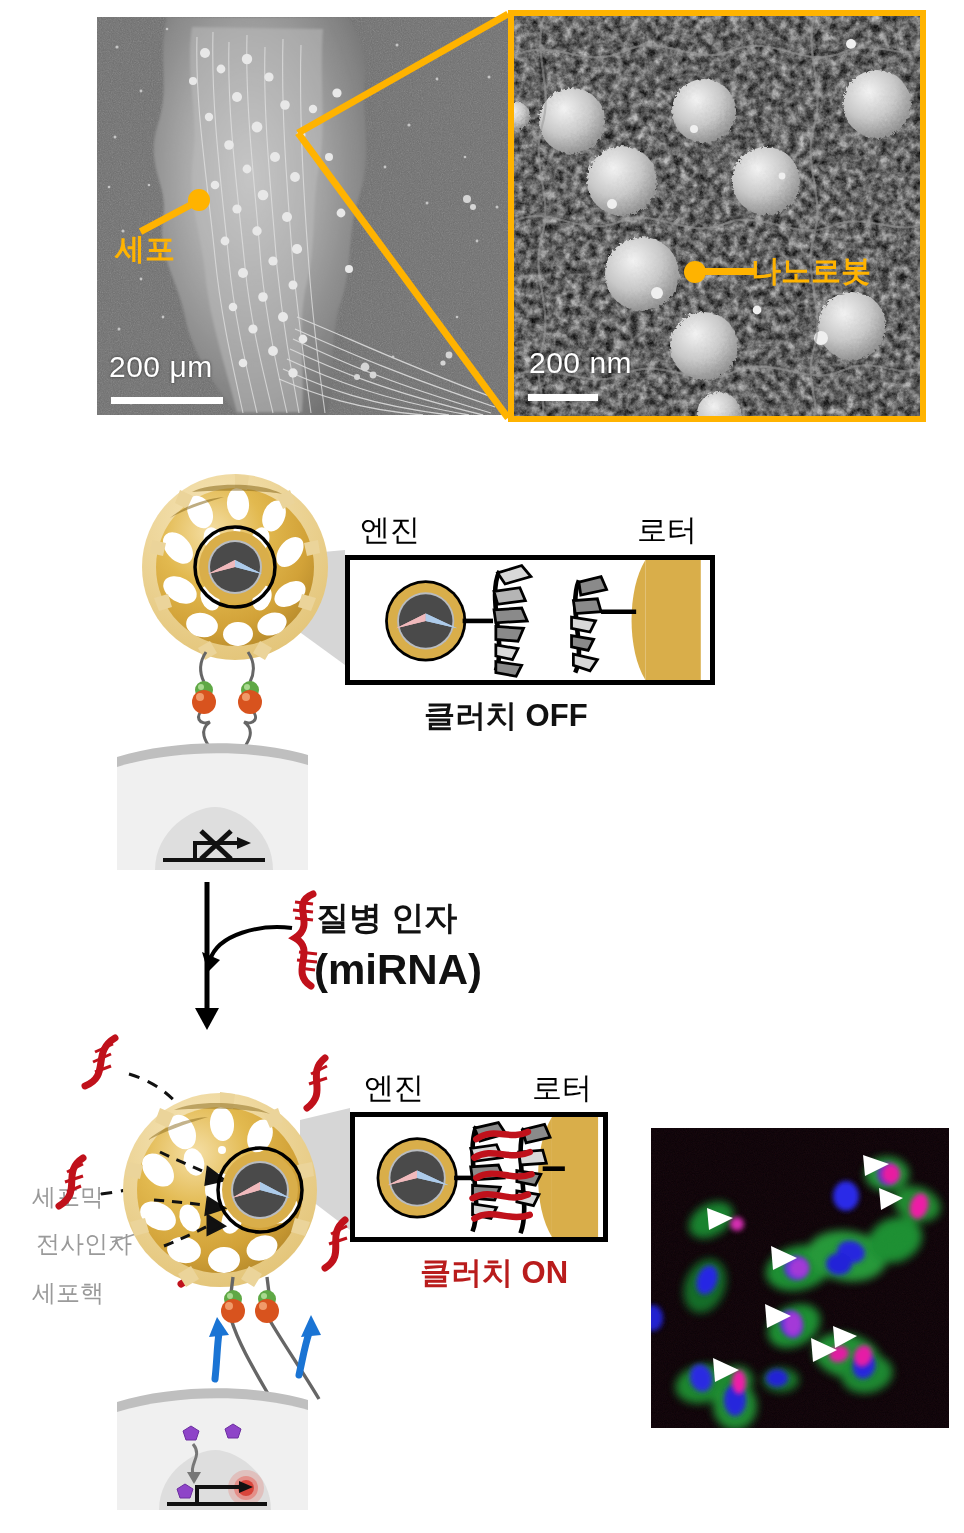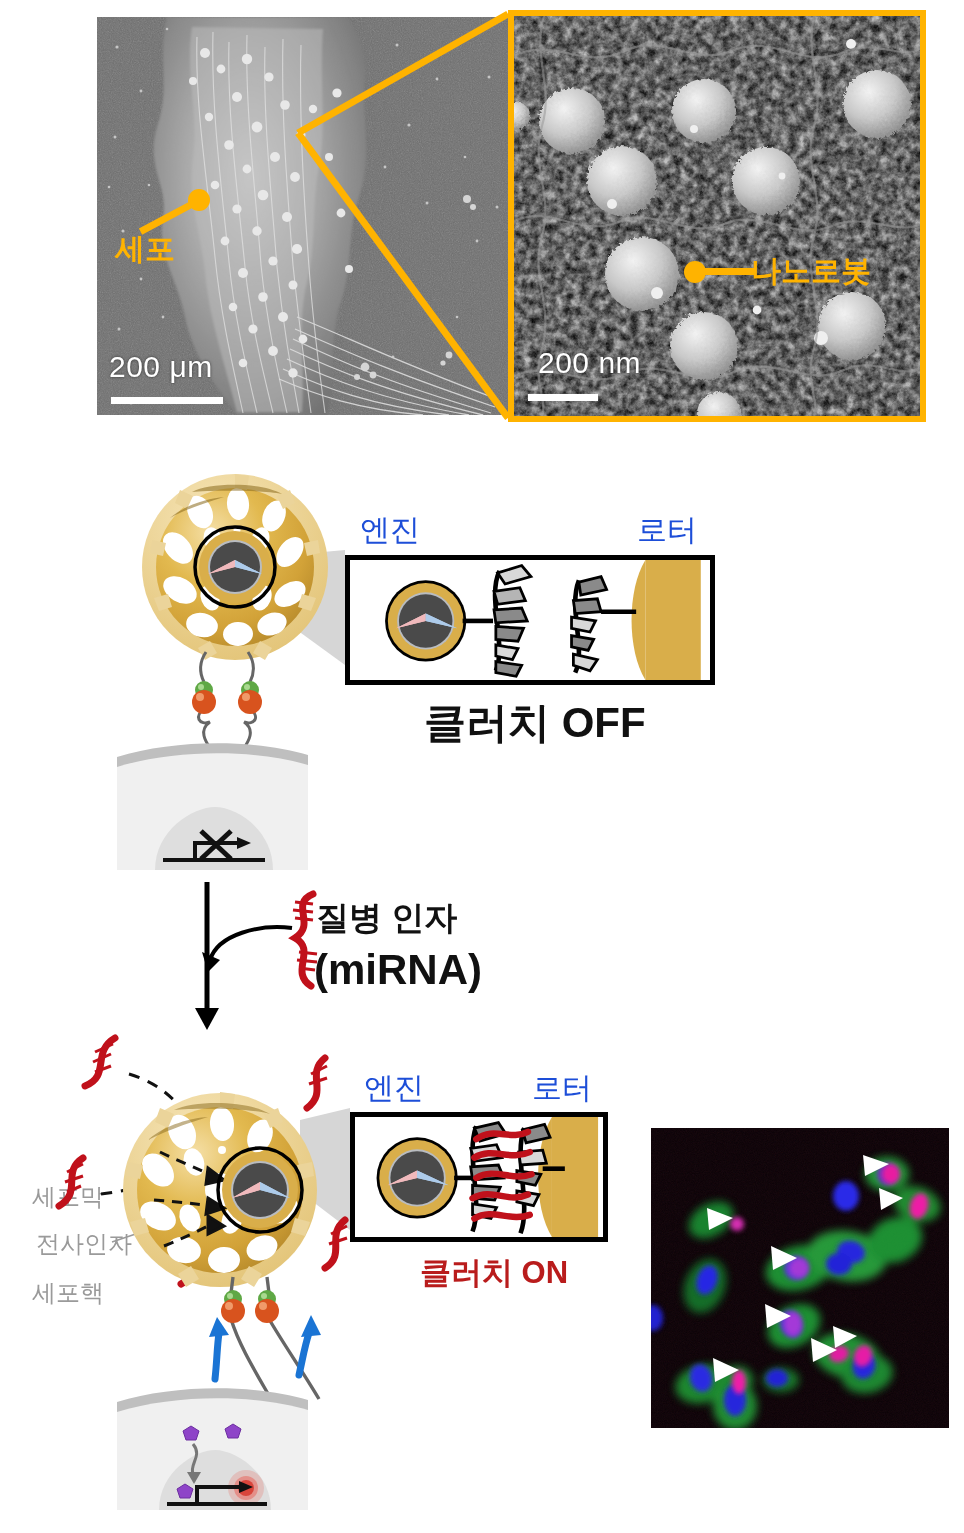--- a/index.html
+++ b/index.html
@@ -21,22 +21,22 @@
   .callout-line{position:absolute;background:#FFB300;transform-origin:0 50%;}
   .callout-label{position:absolute;color:#FFB300;font-size:30px;font-weight:700;
                  font-family:"Liberation Sans",sans-serif;white-space:nowrap;}
 
   
   #zoomwedge{left:0;top:0;width:964px;height:440px;pointer-events:none;}
 
   
   .ko{font-family:"Liberation Sans","DejaVu Sans",sans-serif;}
   .lbl-gray{color:#9a9a9a;font-size:24px;white-space:nowrap;}
-  .lbl-black{color:#1d4ed8;font-size:30px;white-space:nowrap;}
-  .lbl-bold{color:#111;font-size:42px;font-weight:700;white-space:nowrap;}
+  .lbl-black{color:#000000;font-size:30px;white-space:nowrap;}
+  .lbl-bold{color:#111;font-size:31px;font-weight:700;white-space:nowrap;}
   .lbl-red-bold{color:#b91c1c;font-size:31px;font-weight:700;white-space:nowrap;}
 
   .insetbox{position:absolute;background:#fff;border:5px solid #000;box-sizing:border-box;}
 </style>
 </head>
 <body>
 
 <div class="abs" id="sem-left">
   <svg class="semcanvas" viewBox="0 0 412 398" preserveAspectRatio="none">
     <defs>
@@ -230,21 +230,21 @@
 
     <g stroke="#9a9a9a" stroke-width="2.2" fill="none" opacity="0.55">
       <path d="M0 40 C40 20 70 55 110 35 C150 16 180 52 220 34 C260 18 290 54 330 36 C360 22 390 45 406 32"></path>
       <path d="M0 205 C38 188 66 222 104 206 C142 190 172 224 210 208 C248 192 280 226 318 210 C350 196 386 220 406 208"></path>
       <path d="M0 360 C40 342 70 376 110 358 C150 340 180 374 220 356 C260 338 292 372 330 354 C360 340 390 364 406 352"></path>
       <path d="M30 0 C18 40 40 70 28 110 C16 150 40 180 28 220 C16 260 40 292 28 332 C18 365 34 386 28 400"></path>
       <path d="M300 0 C290 40 312 70 300 110 C288 150 312 180 300 220 C288 260 312 292 300 332 C290 365 306 386 300 400"></path>
     </g>
   </svg>
 
-  <div class="scalebar-txt" style="left:24px;top:330px;">200 nm</div>
+  <div class="scalebar-txt" style="left:15px;top:330px;">200 nm</div>
   <div class="scalebar-line" style="left:14px;top:378px;width:70px;"></div>
 
   <div class="callout-dot" style="left:170px;top:245px;width:22px;height:22px;"></div>
   <div class="callout-line" style="left:186px;top:252px;width:56px;height:7px;"></div>
   <div class="callout-label" style="left:237px;top:235px;">나노로봇</div>
 </div>
 
 <svg class="abs" id="zoomwedge">
   <line x1="298" y1="133" x2="508" y2="14" stroke="#FFB300" stroke-width="7"></line>
   <line x1="298" y1="133" x2="508" y2="418" stroke="#FFB300" stroke-width="7"></line>

